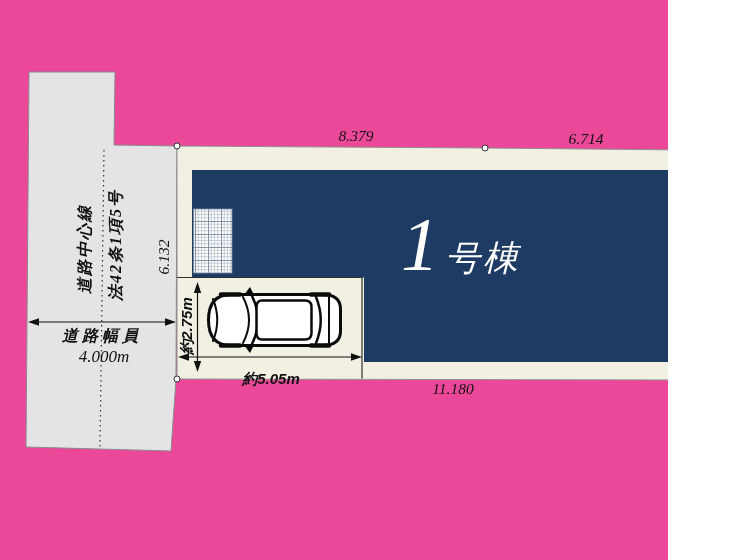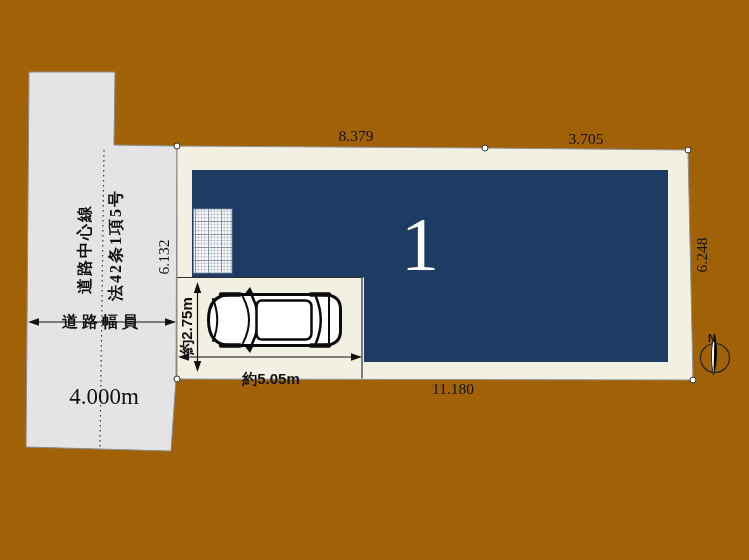--- a/index.html
+++ b/index.html
@@ -1,25 +1,25 @@
 <!DOCTYPE html>
 <html><head>
 <meta charset="utf-8">
 <style>
   html,body{margin:0;padding:0;background:#ffffff;}
-  .canvas{position:relative;width:749px;height:560px;background:#a16207;overflow:hidden;
-          font-family:"Liberation Serif","DejaVu Serif",serif;}
+  .canvas{position:relative;width:668px;height:560px;background:#ec4899;overflow:hidden;
+          font-family:"Liberation Serif","DejaVu Serif",serif;font-style:italic;}
   .canvas svg{position:absolute;left:0;top:0;}
   .lbl{position:absolute;transform:translate(-50%,-50%);white-space:nowrap;color:#111;
        font-family:"Liberation Serif","DejaVu Serif",serif;font-size:15.5px;line-height:1;}
   .lbl.v{transform:translate(-50%,-50%) rotate(-90deg);}
   .lbl.sans{font-family:"Liberation Sans","DejaVu Sans",sans-serif;font-weight:700;font-size:15px;}
   .lbl.jp{font-weight:600;font-size:16px;letter-spacing:2px;}
   .lbl.roadw{font-weight:600;font-size:16px;letter-spacing:4px;}
-  .lbl.roadv{font-size:23px;margin-top:40px;}
+  .lbl.roadv{font-size:17px;}
   .lbl.n{font-family:"Liberation Sans","DejaVu Sans",sans-serif;font-weight:700;font-size:11px;}
   .bldg-label{position:absolute;left:401px;top:206px;display:flex;align-items:baseline;color:#fff;
        font-family:"Liberation Serif","DejaVu Serif",serif;line-height:1;}
   .bldg-label .num{font-size:76px;font-weight:400;}
   .bldg-label .suffix{font-size:35px;margin-left:6px;letter-spacing:3px;}
 </style>
 </head>
 <body>
 
 <div class="canvas">
@@ -87,32 +87,33 @@
     </g>
 
     <g>
       <circle cx="715" cy="358" r="14.5" fill="none" stroke="#222" stroke-width="1.2"></circle>
       <path d="M714.5,334 C710.5,348 710.5,362 713.5,375 C717.5,362 717.5,346 714.5,334 Z" fill="#ffffff" stroke="#222" stroke-width="1"></path>
       <path d="M714.5,334 C717.5,346 717.5,362 713.5,375 Z" fill="#000" stroke="none"></path>
     </g>
   </svg>
 
   <div class="lbl" style="left:356px;top:136px;">8.379</div>
-  <div class="lbl" style="left:586px;top:139px;">3.705</div>
+  <div class="lbl" style="left:586px;top:139px;">6.714</div>
   <div class="lbl v" style="left:164px;top:257px;">6.132</div>
   <div class="lbl v" style="left:702px;top:255px;">6.248</div>
   <div class="lbl" style="left:453px;top:389px;">11.180</div>
 
   <div class="lbl v sans" style="left:186px;top:326px;">約2.75m</div>
   <div class="lbl sans" style="left:271px;top:378px;">約5.05m</div>
 
   <div class="lbl v jp" style="left:85px;top:249px;">道路中心線</div>
   <div class="lbl v jp" style="left:116px;top:245px;">法42条1項5号</div>
-  <div class="lbl roadw" style="left:102px;top:322px;">道路幅員</div>
+  <div class="lbl roadw" style="left:102px;top:336px;">道路幅員</div>
   <div class="lbl roadv" style="left:104px;top:356px;">4.000m</div>
 
   <div class="lbl n" style="left:712px;top:338px;">N</div>
 
   <div class="bldg-label">
     <span class="num">1</span>
+    <span class="suffix">号棟</span>
   </div>
 
 </div>
 
 </body></html>

